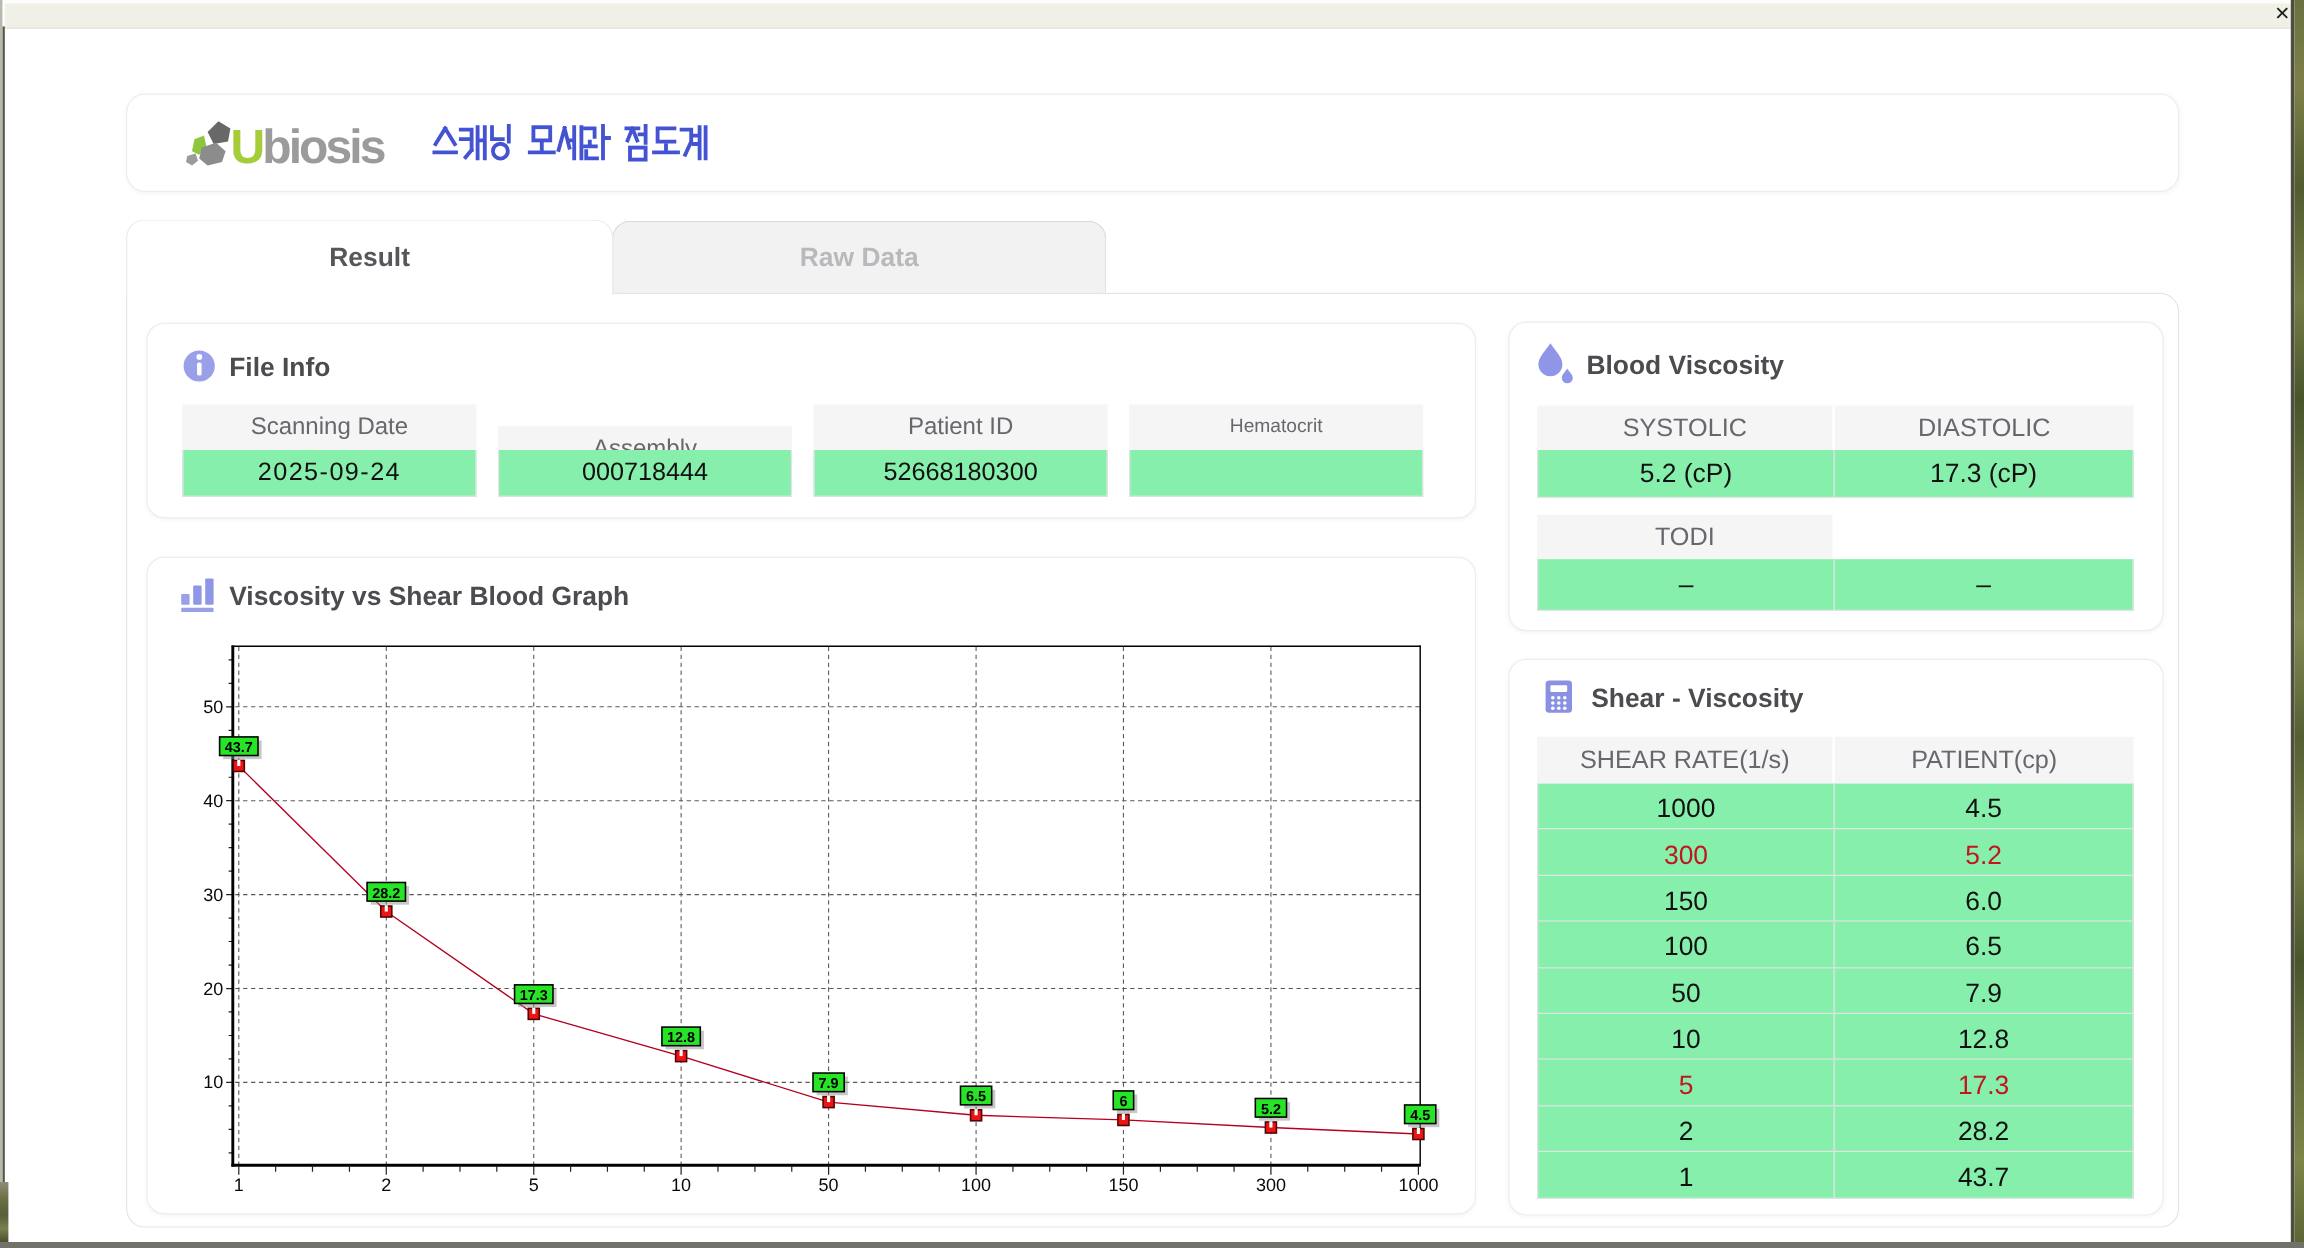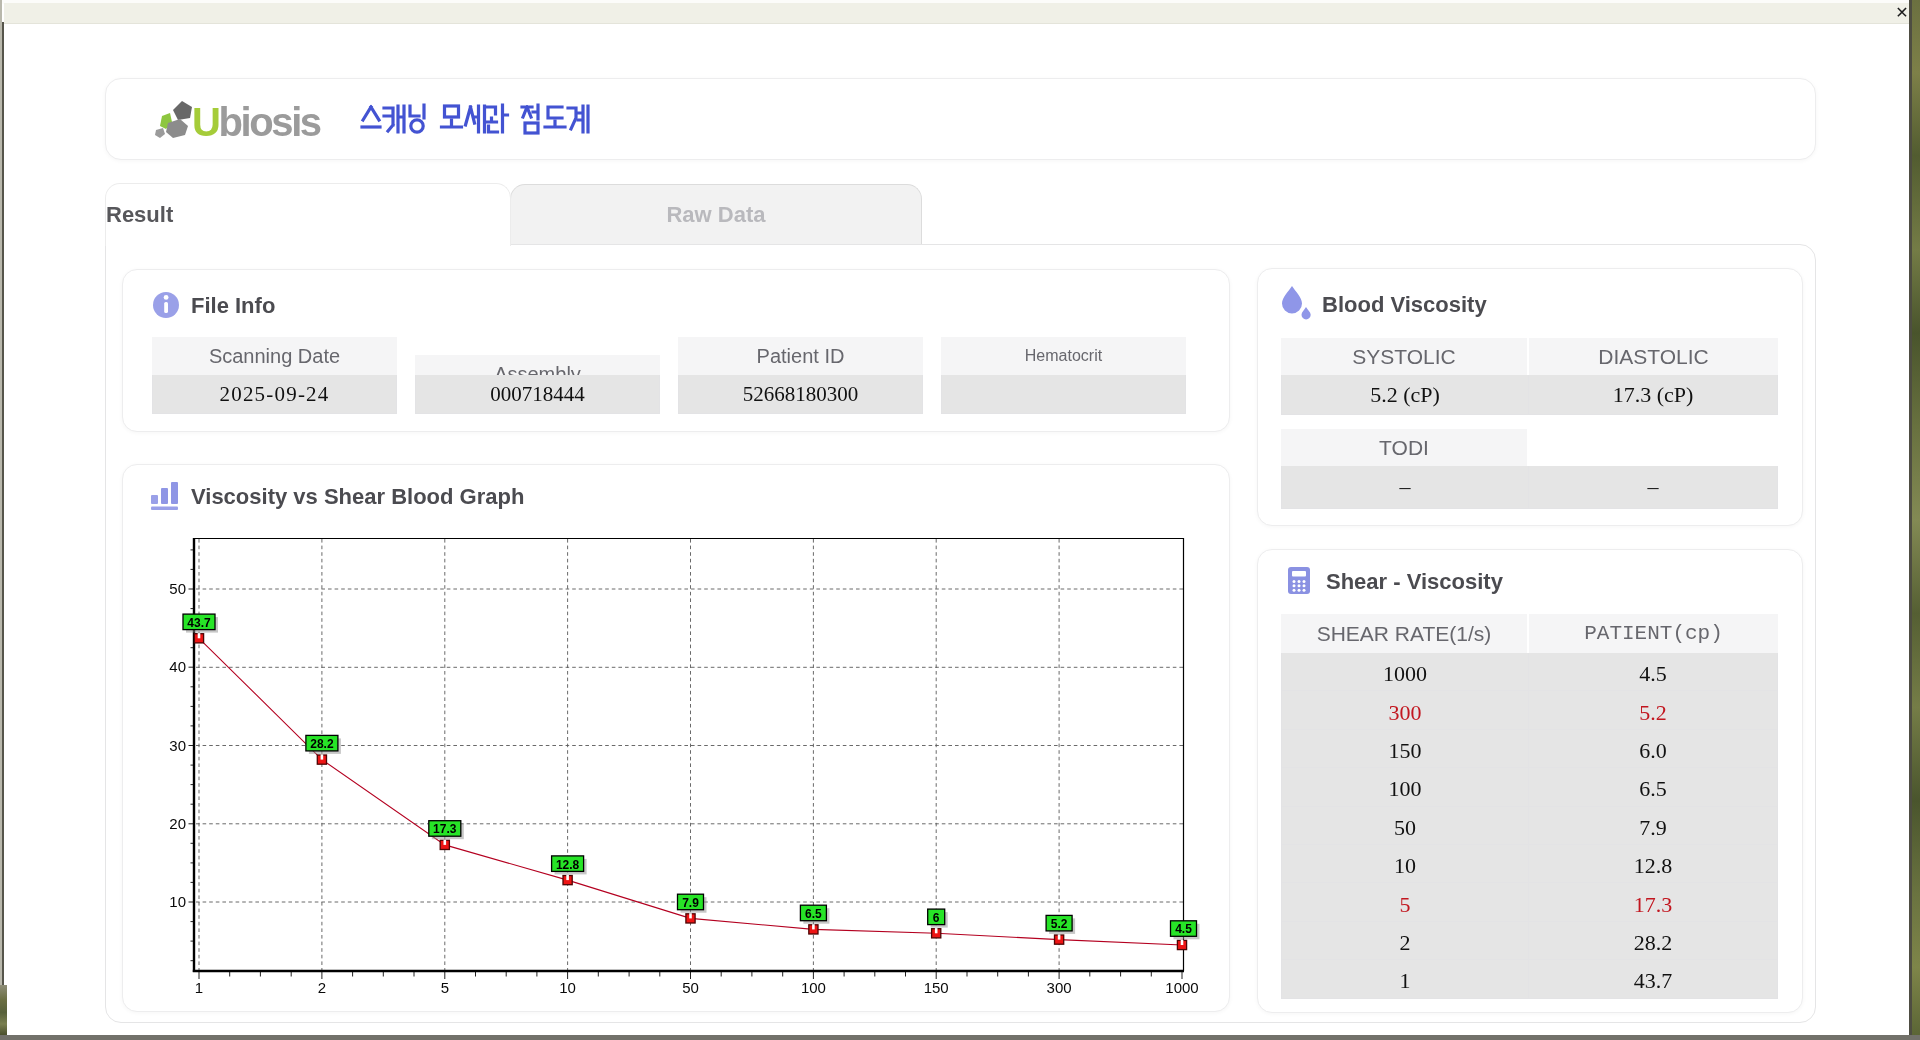--- a/index.html
+++ b/index.html
@@ -1,20 +1,20 @@
 <!DOCTYPE html>
 <html><head><meta charset="utf-8">
 <style>
 * { margin:0; padding:0; box-sizing:border-box; }
 html,body { width:1920px; height:1040px; background:#fff; font-family:"Liberation Sans",sans-serif; overflow:hidden; }
 .abs { position:absolute; }
 .card { position:absolute; background:#fff; border:1px solid #ededee; border-radius:15px; box-shadow:0 1px 4px rgba(0,0,0,0.04); }
 .ttl { font-size:22px; font-weight:bold; color:#4b4b50; }
 .hcell { background:#f5f5f6; color:#67676d; display:flex; align-items:center; justify-content:center; }
-.vcell { background:#e5e5e5; color:#111; display:flex; align-items:center; justify-content:center; border:1px solid #e3e3e5; border-top:none;font-family:Liberation Serif, serif; }
+.vcell { background:#86efac; color:#111; display:flex; align-items:center; justify-content:center; border:1px solid #e3e3e5; border-top:none; }
 </style></head>
 <body>
 
 <div class="abs" style="left:0;top:0;width:1920px;height:4px;background:#fcfcfa;"></div>
 <div class="abs" style="left:4px;top:3px;width:1906px;height:21px;background:#f0f0e7;border-bottom:1px solid #e4e4da;"></div>
 <div class="abs" style="left:1894px;top:5px;width:16px;height:16px;color:#1c1c1c;font-size:16px;line-height:16px;text-align:center;">✕</div>
 <div class="abs" style="left:2px;top:22px;width:2px;height:1014px;background:#56554b;"></div>
 <div class="abs" style="left:0;top:0;width:2px;height:1036px;background:#b9b8ac;"></div>
 <div class="abs" style="left:1909px;top:0;width:3px;height:1040px;background:#4e4d42;"></div>
 <div class="abs" style="left:1912px;top:0;width:8px;height:1040px;background:linear-gradient(180deg,#6b7040 0%,#7d8048 7%,#525c30 15%,#747c46 24%,#49542c 32%,#68713f 41%,#838a54 50%,#555f33 59%,#757d47 68%,#4a552d 77%,#6a7340 86%,#7e8549 93%,#596334 100%);"></div>
@@ -48,21 +48,21 @@
 <path d="M554,120 L554,126 M544,126 L564,126" stroke="#4353d2" stroke-width="3.2" fill="none" stroke-linecap="square"></path>
 <path d="M567,107 L575,107 L575,117 L570,128" stroke="#4353d2" stroke-width="3.2" fill="none" stroke-linecap="square"></path>
 <path d="M582,105 L582,131 M587,105 L587,131 M577,112 L582,112 M577,119.0 L582,119.0" stroke="#4353d2" stroke-width="3.2" fill="none" stroke-linecap="square"></path>
     </g>
   </svg>
 </div>
 
 <div class="abs" style="left:510px;top:184px;width:412px;height:60px;background:#f2f2f2;border:1px solid #dcdcdc;border-bottom:none;border-radius:15px 15px 0 0;display:flex;align-items:center;justify-content:center;">
     <span style="font-size:22px;font-weight:bold;color:#b9b9bd;">Raw Data</span>
   </div>
-<div class="abs" style="left:105px;top:183px;width:406px;height:63px;background:#fff;border:1px solid #ececec;border-bottom:none;border-radius:15px 15px 0 0;display:flex;align-items:center;z-index:3;">
+<div class="abs" style="left:105px;top:183px;width:406px;height:63px;background:#fff;border:1px solid #ececec;border-bottom:none;border-radius:15px 15px 0 0;display:flex;align-items:center;justify-content:center;z-index:3;">
     <span style="font-size:22px;font-weight:bold;color:#57575b;">Result</span>
   </div>
 
 <div class="abs" style="left:105px;top:244px;width:1711px;height:779px;background:#fff;border:1px solid #e5e5e6;border-radius:0 16px 16px 16px;z-index:1;"></div>
 
 <div class="card" style="left:122px;top:269px;width:1108px;height:163px;z-index:2;">
   <svg width="46" height="40" style="position:absolute;left:17px;top:15px;">
     <circle cx="26" cy="20" r="13" fill="#9aa0e8"></circle>
     <rect x="24.2" y="17" width="3.8" height="11" rx="1.6" fill="#fff"></rect>
     <circle cx="26.1" cy="12.4" r="2.4" fill="#fff"></circle>
@@ -266,21 +266,21 @@
       <circle cx="8" cy="20.8" r="1.5"></circle>
         <circle cx="13" cy="20.8" r="1.5"></circle>
         <circle cx="18" cy="20.8" r="1.5"></circle>
       <circle cx="8" cy="25.2" r="1.5"></circle>
         <circle cx="13" cy="25.2" r="1.5"></circle>
         <circle cx="18" cy="25.2" r="1.5"></circle>
     </g>
   </svg>
   <div class="abs ttl" style="left:68px;top:19px;">Shear - Viscosity</div>
   <div class="abs hcell" style="left:23px;top:64px;width:246px;height:39px;font-size:21px;">SHEAR&nbsp;RATE(1/s)</div>
-  <div class="abs hcell" style="left:271px;top:64px;width:249px;height:39px;font-size:21px;font-family:Liberation Mono, monospace;">PATIENT(cp)</div>
+  <div class="abs hcell" style="left:271px;top:64px;width:249px;height:39px;font-size:21px;">PATIENT(cp)</div>
   <div class="abs vcell" style="left:23px;top:103.0px;width:248px;height:38.4px;font-size:22px;color:#111;padding-top:5px;">1000</div>
   <div class="abs vcell" style="left:270px;top:103.0px;width:250px;height:38.4px;font-size:22px;color:#111;padding-top:5px;">4.5</div>
   <div class="abs vcell" style="left:23px;top:141.4px;width:248px;height:38.4px;font-size:22px;color:#c2161f;padding-top:5px;">300</div>
   <div class="abs vcell" style="left:270px;top:141.4px;width:250px;height:38.4px;font-size:22px;color:#c2161f;padding-top:5px;">5.2</div>
   <div class="abs vcell" style="left:23px;top:179.8px;width:248px;height:38.4px;font-size:22px;color:#111;padding-top:5px;">150</div>
   <div class="abs vcell" style="left:270px;top:179.8px;width:250px;height:38.4px;font-size:22px;color:#111;padding-top:5px;">6.0</div>
   <div class="abs vcell" style="left:23px;top:218.2px;width:248px;height:38.4px;font-size:22px;color:#111;padding-top:5px;">100</div>
   <div class="abs vcell" style="left:270px;top:218.2px;width:250px;height:38.4px;font-size:22px;color:#111;padding-top:5px;">6.5</div>
   <div class="abs vcell" style="left:23px;top:256.6px;width:248px;height:38.4px;font-size:22px;color:#111;padding-top:5px;">50</div>
   <div class="abs vcell" style="left:270px;top:256.6px;width:250px;height:38.4px;font-size:22px;color:#111;padding-top:5px;">7.9</div>

